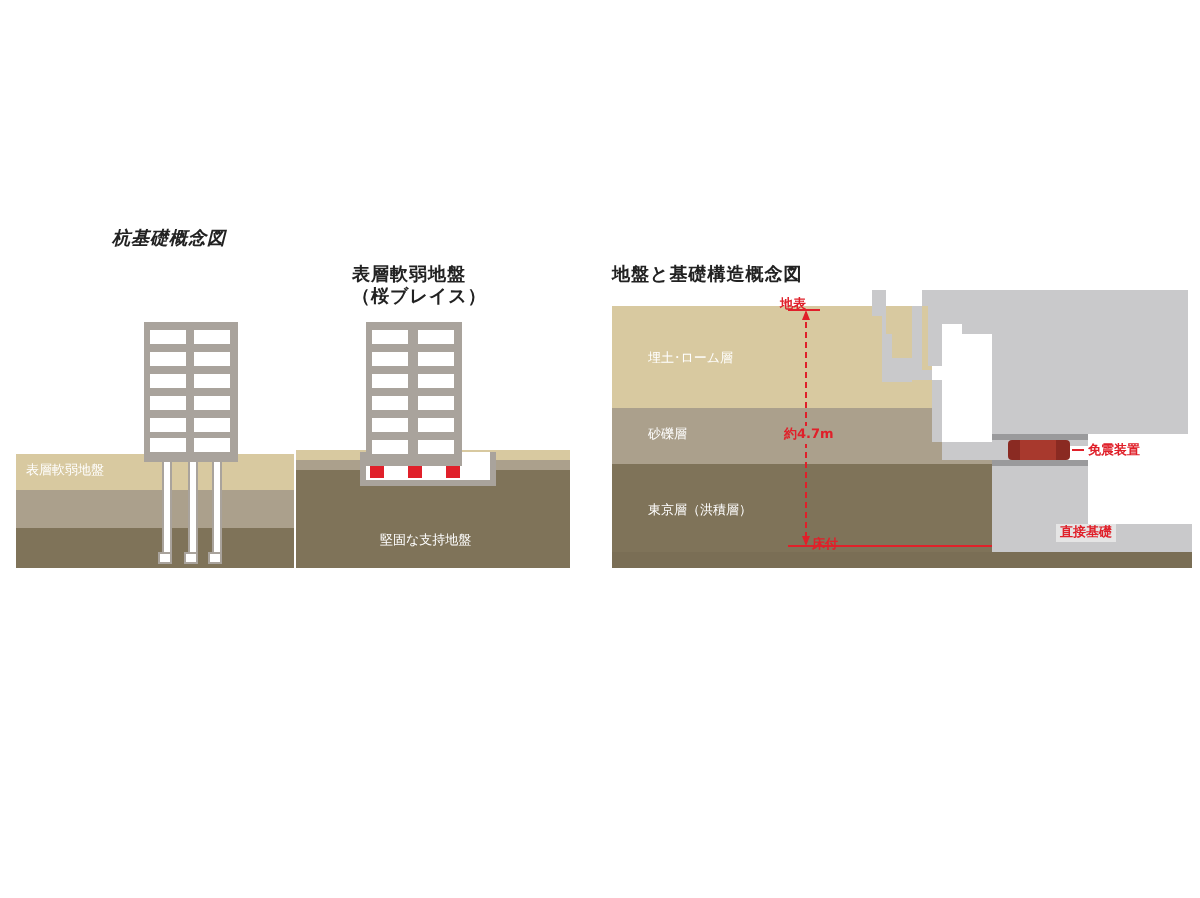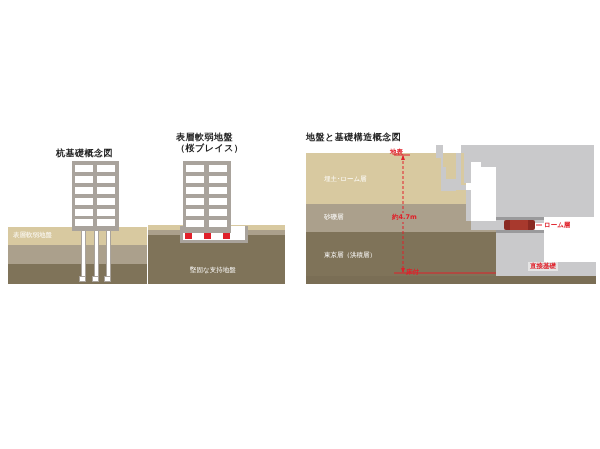--- a/index.html
+++ b/index.html
@@ -9,21 +9,21 @@
   .title { font-weight:bold; font-size:9px; color:#222; white-space:nowrap; letter-spacing:0.5px; }
   .lbl-w { color:#ffffff; font-size:6.5px; white-space:nowrap; }
   .lbl-r { color:#e0202a; font-size:6.5px; font-weight:bold; white-space:nowrap; }
   .bldg { background:#a9a39c; box-sizing:border-box; }
   .win { position:absolute; background:#ffffff; }
   svg { position:absolute; left:0; top:0; }
 </style>
 </head>
 <body>
 
-<div class="abs title" style="left:56px; top:147px;">杭基礎概念図</div>
+<div class="abs title" style="left:56px; top:113px;font-style:italic;">杭基礎概念図</div>
 
 <div class="abs" style="left:8px; top:160px; width:140px; height:126px;">
 
   <div class="abs" style="left:0; top:67px; width:139px; height:18px; background:#d8c9a0;"></div>
   <div class="abs" style="left:0; top:85px; width:139px; height:19px; background:#aba08c;"></div>
   <div class="abs" style="left:0; top:104px; width:139px; height:20px; background:#7f7359;"></div>
 
   <div class="abs bldg" style="left:64px; top:1px; width:47px; height:70px;">
     <div class="win" style="left:3px; top:4px;  width:18px; height:7px;"></div>
       <div class="win" style="left:25px; top:4px;  width:18px; height:7px;"></div>
@@ -109,15 +109,15 @@
     <polygon points="97,10 95,15 99,15" fill="#e0202a"></polygon>
     <polygon points="97,128 95,123 99,123" fill="#e0202a"></polygon>
     <line x1="88" y1="128" x2="190" y2="128" stroke="#e0202a" stroke-width="1"></line>
   </svg>
   <div class="abs lbl-r" style="left:84px; top:3px;">地表</div>
   <div class="abs lbl-w" style="left:18px; top:30px;">埋土･ローム層</div>
   <div class="abs lbl-w" style="left:18px; top:68px;">砂礫層</div>
   <div class="abs lbl-r" style="left:86px; top:68px; background:#aba08c;">約4.7m</div>
   <div class="abs lbl-w" style="left:18px; top:106px;">東京層（洪積層）</div>
   <div class="abs lbl-r" style="left:100px; top:123px;">床付</div>
-  <div class="abs lbl-r" style="left:238px; top:76px;">ローム層</div>
+  <div class="abs lbl-r" style="left:238px; top:76px;">免震装置</div>
   <div class="abs lbl-r" style="left:222px; top:117px; background:#e5e5e5; padding:0 2px;">直接基礎</div>
 </div>
 
 </body></html>

